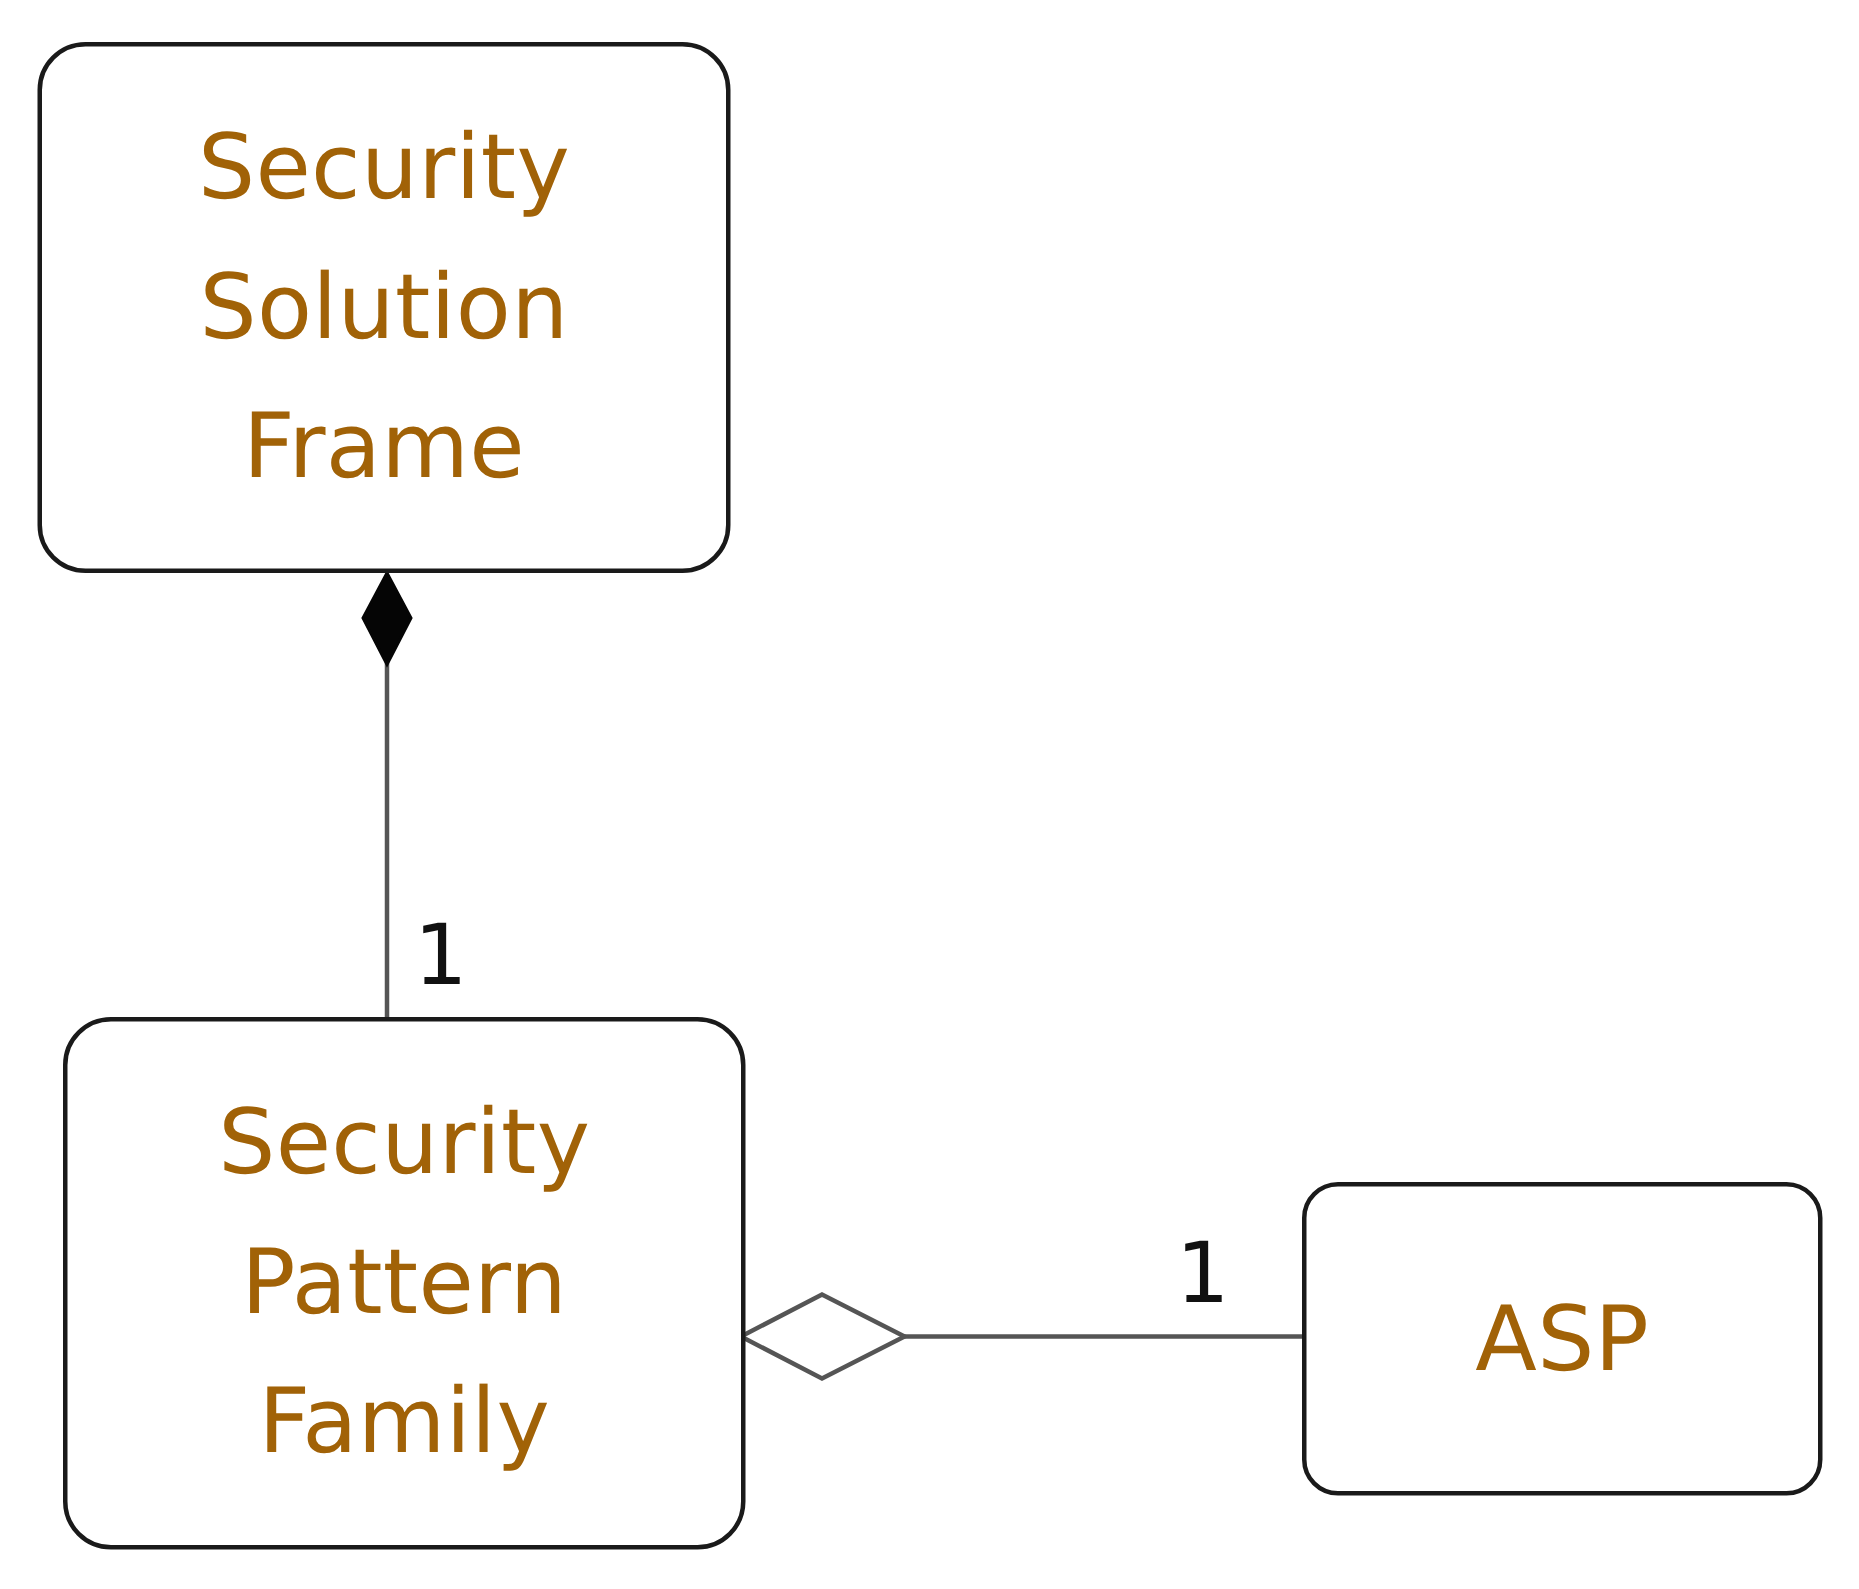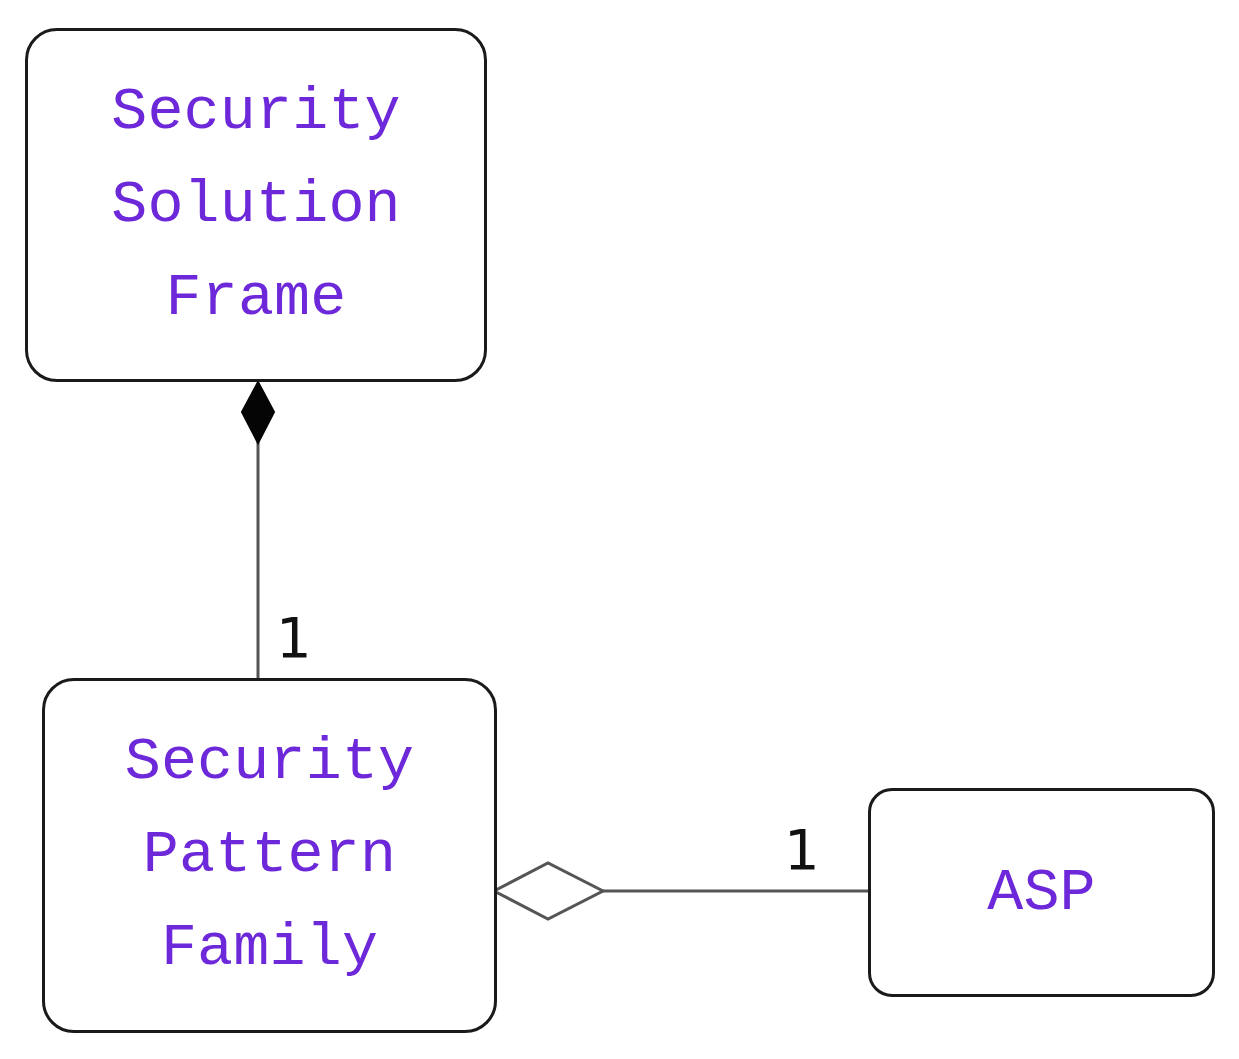--- a/index.html
+++ b/index.html
@@ -29,28 +29,27 @@
     position: absolute;
     box-sizing: border-box;
     background: #ffffff;
     border: 3px solid #1a1a1a;
     display: flex;
     align-items: center;
     justify-content: center;
     text-align: center;
   }
   .uml-node .node-label {
-    color: #6d28d9;
+    color: #a16207;
     font-size: 60px;
     line-height: 93px;
     font-weight: 400;
     letter-spacing: 0.2px;
     white-space: pre-line;
     padding: 0 10px;
-    font-family: Liberation Mono, monospace;
   }
   #node-security-solution-frame {
     left: 25px;
     top: 28px;
     width: 462px;
     height: 354px;
     border-radius: 32px;
   }
   #node-security-pattern-family {
     left: 42px;

